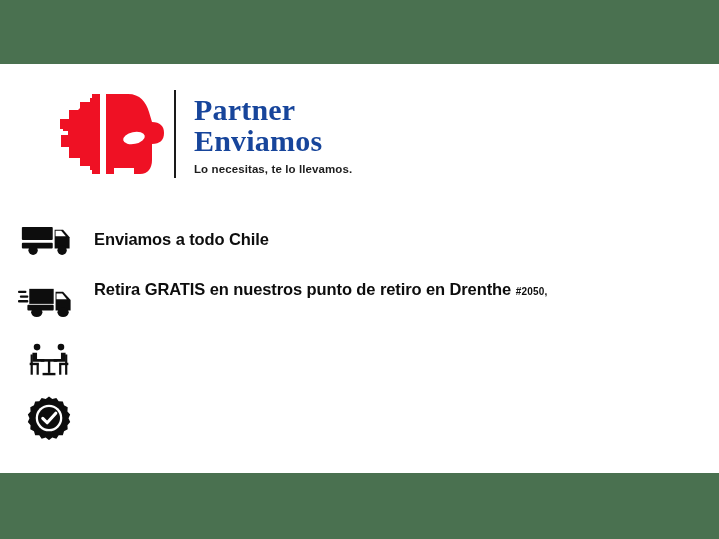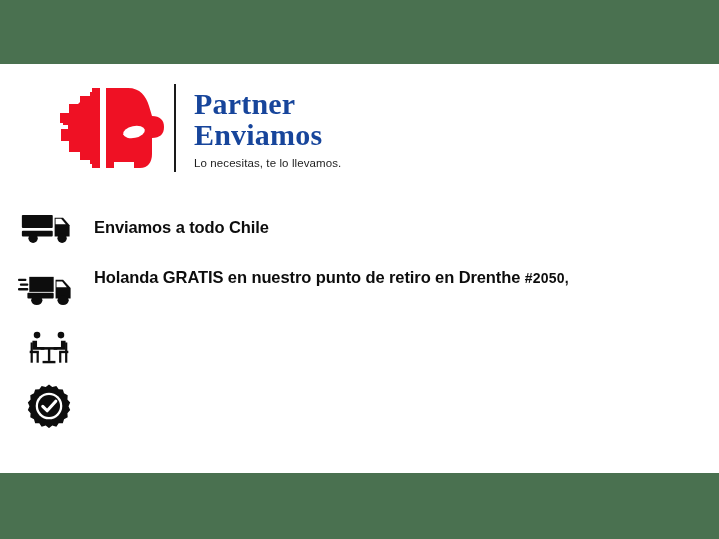--- a/index.html
+++ b/index.html
@@ -25,21 +25,21 @@
     width: 719px;
     background: #4a7150;
   }
   .bar-top { top: 0; height: 64px; }
   .bar-bottom { top: 473px; height: 66px; }
 
   
   .logo-block {
     position: absolute;
     left: 56px;
-    top: 82px;
+    top: 88px;
     display: flex;
     align-items: center;
   }
   .logo-mark {
     width: 112px;
     height: 92px;
     flex: 0 0 auto;
   }
   .logo-divider {
     width: 2px;
@@ -59,30 +59,30 @@
     font-weight: bold;
     font-size: 30px;
     line-height: 31px;
     color: #17459b;
     letter-spacing: 0.2px;
   }
   .tagline {
     margin-top: 7px;
     font-family: "Liberation Sans", sans-serif;
     font-size: 11.5px;
-    font-weight: 400;
+    font-weight: 700;
     color: #1d1d1d;
     letter-spacing: 0.1px;
   }
 
   
   .features {
     position: absolute;
     left: 0;
-    top: 206px;
+    top: 218px;
     width: 585px;
   }
   .feature-row {
     display: flex;
     align-items: flex-start;
     margin-bottom: 14px;
     min-height: 44px;
   }
   .feature-icon {
     flex: 0 0 auto;
@@ -100,21 +100,21 @@
     font-weight: bold;
     font-size: 16.5px;
     line-height: 23px;
     color: #0d0d0d;
     letter-spacing: -0.1px;
     padding-top: 10px;
     max-width: 520px;
   }
   .feature-text.two-line { padding-top: 2px; }
   .small-num {
-    font-size: 14px;
+    font-size: 10px;
     font-weight: bold;
     letter-spacing: 0.2px;
   }
   .tiny-num {
     font-size: 13.5px;
     font-weight: bold;
   }
   .row-2 .feature-icon { margin-top: 4px; }
 </style>
 </head>
@@ -188,21 +188,21 @@
             <rect x="10" y="20" width="28" height="6" rx="1"></rect>
             <path d="M40 6 h8 l8 9 v11 h-16 Z"></path>
             <path d="M41 8 h6 l5 6 h-11 Z" fill="#ffffff"></path>
             <ellipse cx="20" cy="28" rx="6" ry="5"></ellipse>
             <ellipse cx="48" cy="28" rx="6" ry="5"></ellipse>
           </g>
         </svg>
       </div>
       <div class="feature-text two-line">
         <div>
-          <span>Holanda GRATIS en nuestro punto de retiro en Drenthe </span><span class="small-num">#2050,</span>
+          <span>Retira GRATIS en nuestros punto de retiro en Drenthe </span><span class="small-num">#2050,</span>
         </div>
       </div>
     </div>
 
     <div class="feature-row row-3">
       <div class="feature-icon">
         <svg viewBox="0 0 50 38" width="46" height="36" aria-hidden="true">
           <g fill="#0d0d0d">
             <circle cx="12" cy="5" r="3.6"></circle>
             <circle cx="38" cy="5" r="3.6"></circle>

